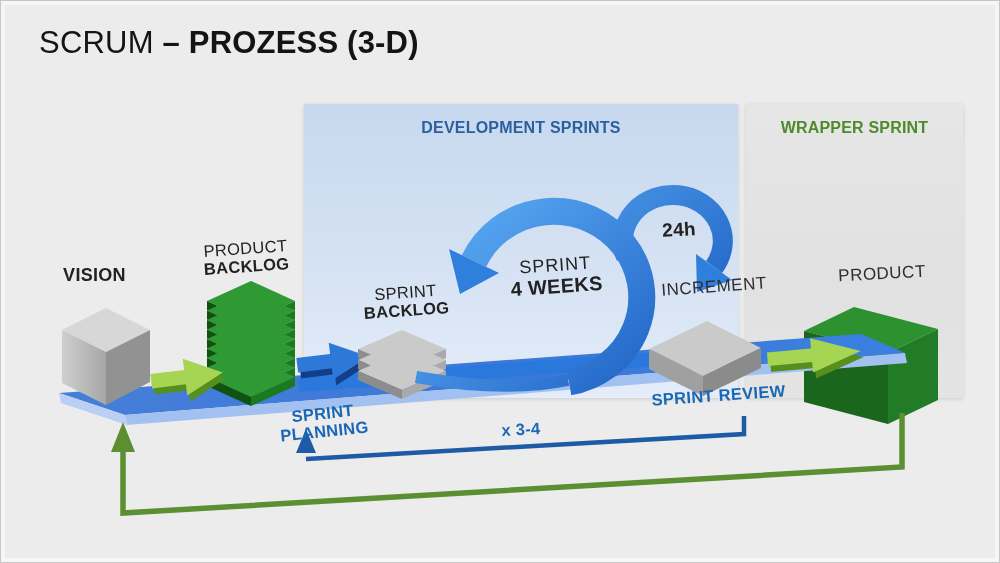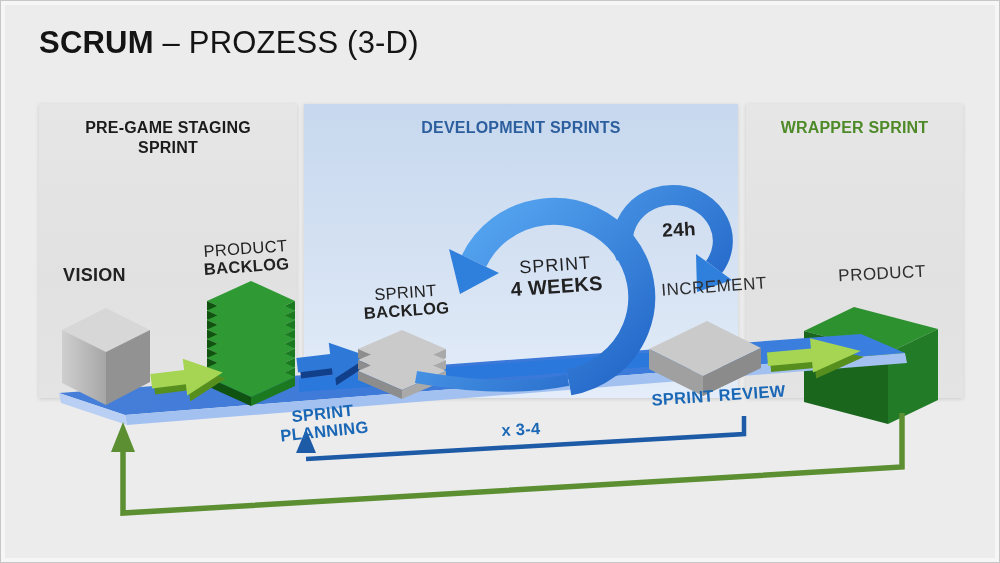--- a/index.html
+++ b/index.html
@@ -3,22 +3,22 @@
 <meta charset="utf-8">
 <style>
   html,body{margin:0;padding:0;background:#dfdfdf;}
   .slide{
     position:relative;width:1000px;height:563px;overflow:hidden;
     background:#ececed;border:1px solid #c6c6c6;box-sizing:border-box;
     box-shadow:inset 0 0 0 4px rgba(255,255,255,.55);
     font-family:"Liberation Sans",sans-serif;
   }
   .title{position:absolute;left:38px;top:24px;font-size:31px;color:#141414;letter-spacing:.2px;}
-  .title b{font-weight:700;}
-  .title span{font-weight:400;margin-top:35px;}
+  .title b{font-weight:400;}
+  .title span{font-weight:700;margin-top:35px;}
   .panel{position:absolute;top:103px;height:294px;box-shadow:0 1px 4px rgba(0,0,0,.14);}
   .panel-gray{background:linear-gradient(180deg,#e6e6e7 0%,#e1e1e2 60%,#e4e4e5 100%);}
   .panel-blue{background:linear-gradient(180deg,#c7d8ee 0%,#d5e2f3 55%,#e4edf9 100%);}
   .panel-header{position:absolute;top:14px;left:0;right:0;text-align:center;
     font-weight:700;font-size:16px;line-height:1.25;letter-spacing:.2px;color:#1b1b1b;}
   .hdr-blue{color:#2d5f9e;}
   .hdr-green{color:#4e8a28;}
   svg.art{position:absolute;left:0;top:0;}
   .lbl{position:absolute;text-align:center;color:#222;line-height:1.12;letter-spacing:.3px;}
   .bold{font-weight:700;}
@@ -28,23 +28,20 @@
 </head>
 <body>
 
 <div class="slide">
 
   <div class="title">
     <b>SCRUM</b>
     <span>– PROZESS (3-D)</span>
   </div>
 
-  <div class="panel panel-gray" style="left:38px;width:258px;">
-    <div class="panel-header" style="padding:0 28px;">PRE-GAME STAGING SPRINT</div>
-  </div>
   <div class="panel panel-gray" style="left:745px;width:217px;">
     <div class="panel-header hdr-green">WRAPPER SPRINT</div>
   </div>
   <div class="panel panel-blue" style="left:303px;width:434px;">
     <div class="panel-header hdr-blue">DEVELOPMENT SPRINTS</div>
   </div>
 
   <svg class="art" width="1000" height="563" viewBox="0 0 1000 563">
     <defs>
       <linearGradient id="rampGrad" x1="0" y1="0" x2="1" y2="0">

